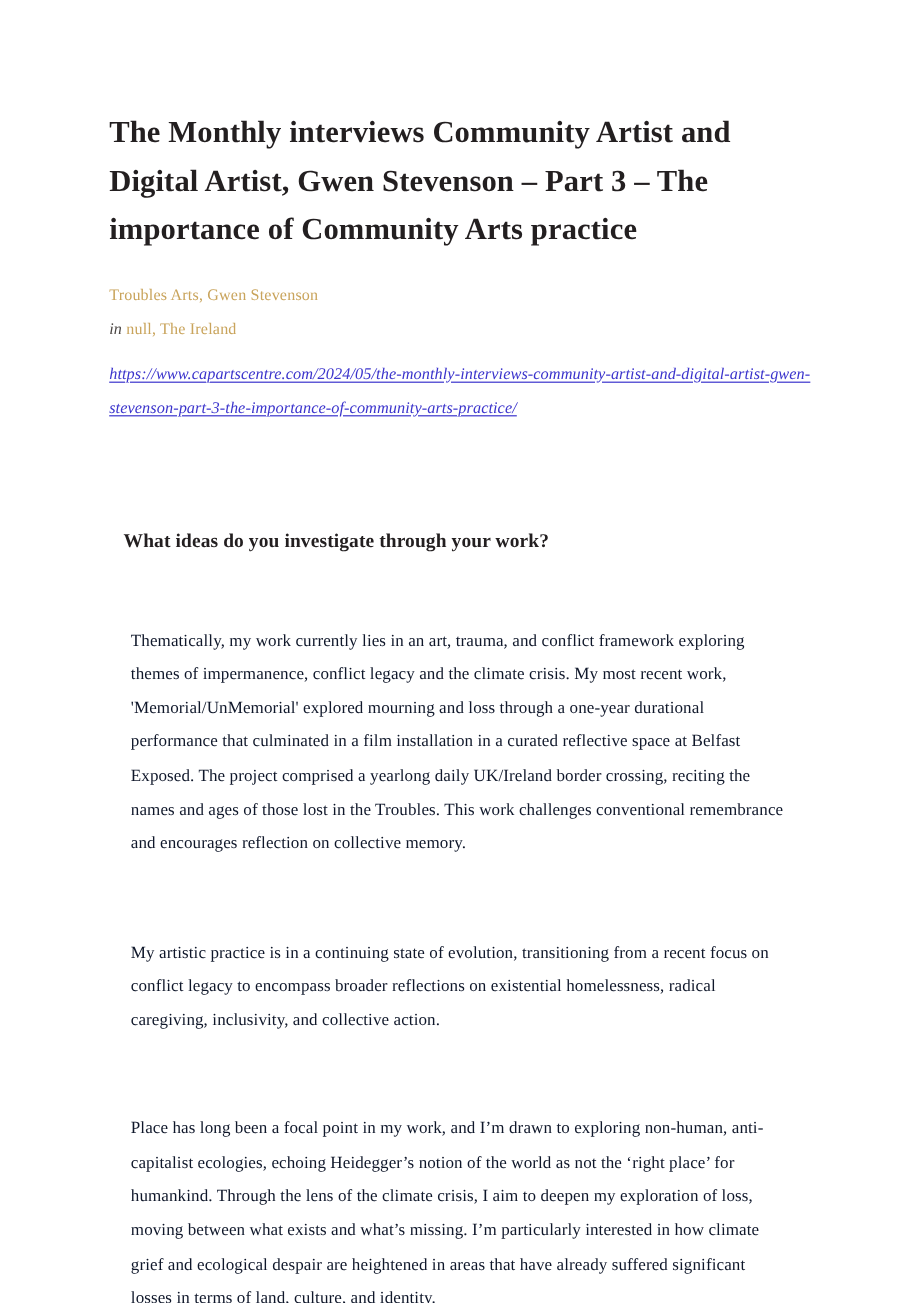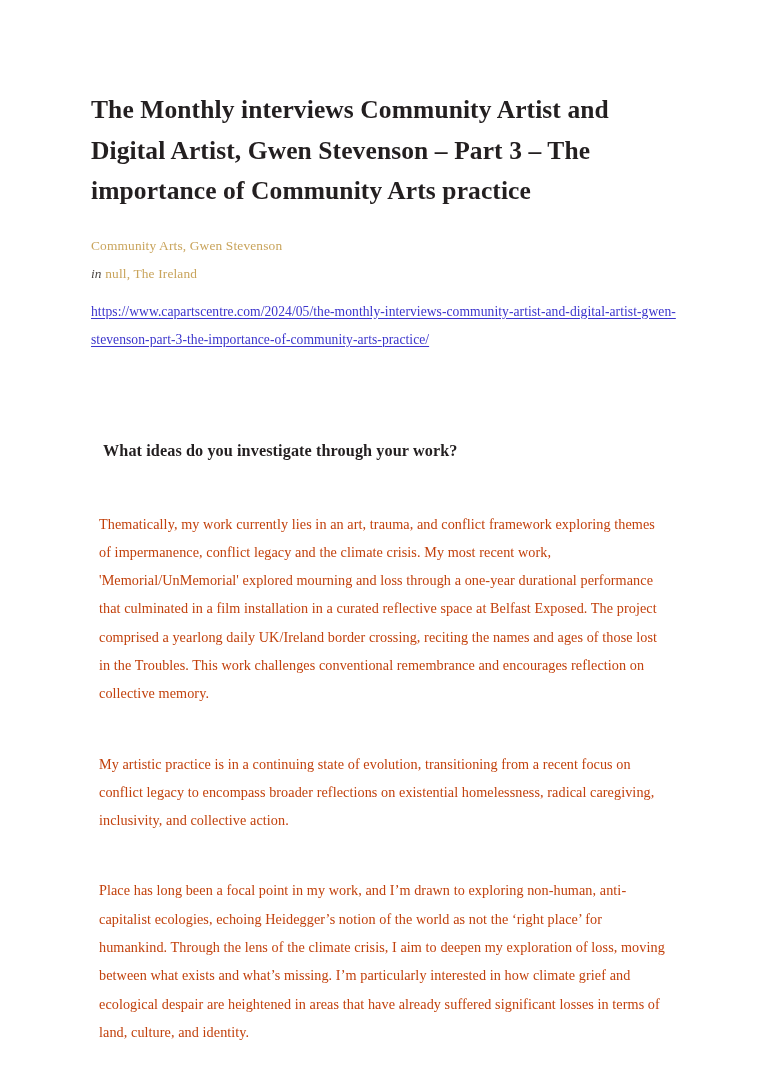--- a/index.html
+++ b/index.html
@@ -40,20 +40,21 @@
     line-height: 28px;
     color: #c9a45c;
     letter-spacing: 0.15px;
   }
   .meta-prefix {
     color: #4a4542;
     font-style: italic;
   }
   .link-block {
     margin-top: 10px;
+    font-style: italic;
   }
   .doc-link {
     font-size: 13.6px;
     line-height: 28px;
     color: #3b34cc;
     text-decoration: underline;
     text-underline-offset: 2px;
     word-break: break-all;
     display: inline;
     letter-spacing: 0.05px;
@@ -66,41 +67,41 @@
     line-height: 24px;
     color: #231f20;
     letter-spacing: 0.1px;
   }
   .heading-spacer {
     height: 73px;
   }
   .body-par {
     font-size: 14.2px;
     line-height: 28.3px;
-    color: #c2410c;
+    color: #0f172a;
     letter-spacing: 0.08px;
-    margin: 8px;
+    margin: 18px;
     max-width: 585px;
   }
   .par-gap {
     height: 26px;
   }
   .heading-gap {
     height: 27px;
   }
 </style>
 </head>
 <body>
 
 <div class="page">
 
   <h1 class="doc-title">The Monthly interviews Community Artist and Digital Artist, Gwen Stevenson – Part 3 – The importance of Community Arts practice</h1>
 
   <div class="meta-block">
-    <div class="meta-line">Community Arts, Gwen Stevenson</div>
+    <div class="meta-line">Troubles Arts, Gwen Stevenson</div>
     <div class="meta-line">
       <span class="meta-prefix">in</span><span>&nbsp;</span><span>null, The Ireland</span>
     </div>
   </div>
 
   <div class="link-block">
     <a class="doc-link" href="#">https://www.capartscentre.com/2024/05/the-monthly-interviews-community-artist-and-digital-artist-gwen-stevenson-part-3-the-importance-of-community-arts-practice/</a>
   </div>
 
   <div class="heading-spacer"></div>

